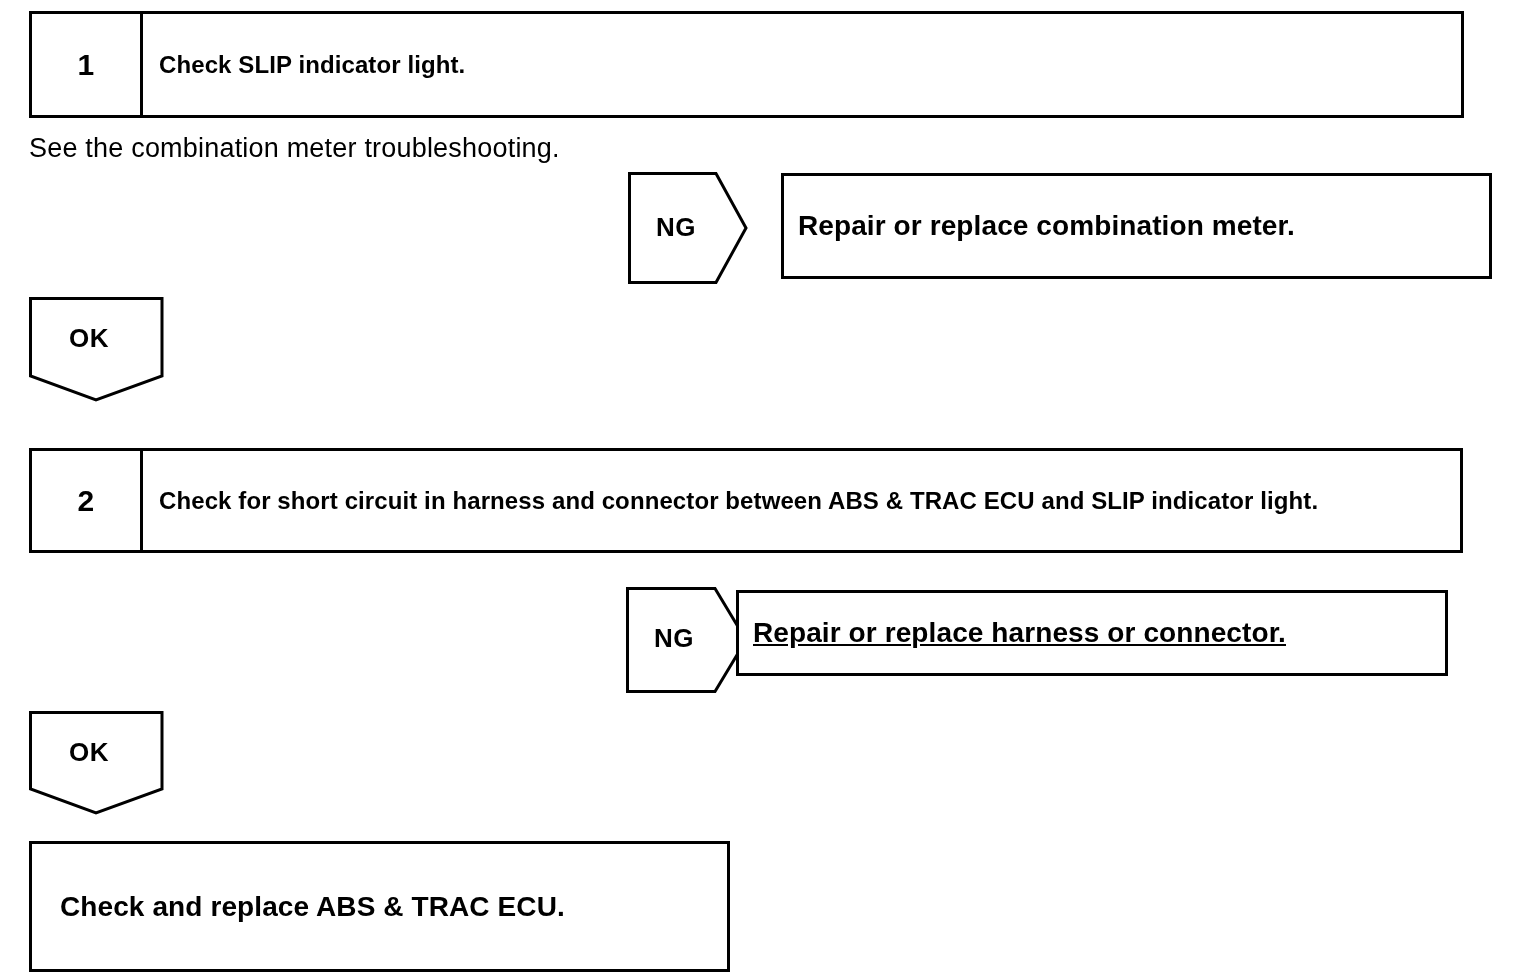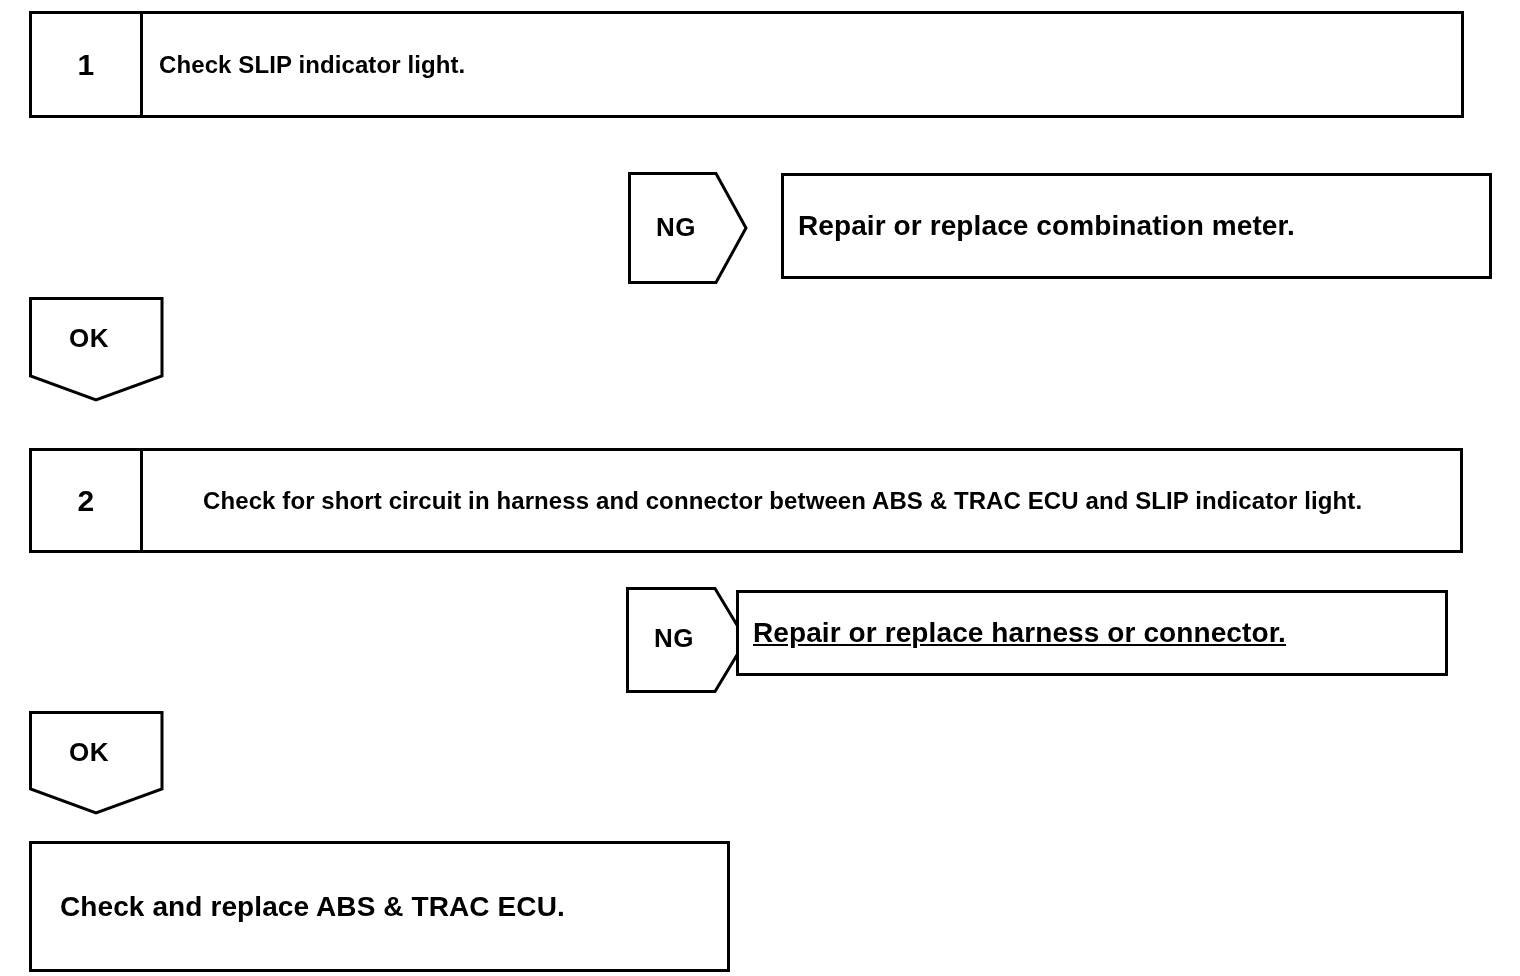--- a/index.html
+++ b/index.html
@@ -51,21 +51,20 @@
     align-items: center;
     padding-left: 16px;
     padding-right: 10px;
     font-size: 24px;
     font-weight: bold;
     line-height: 1.22;
     letter-spacing: 0.1px;
   }
   .step-text.two-line {
     align-items: center;
-    margin-left: 44px;
   }
 
   
   .result-box {
     position: absolute;
     border: 3px solid #000;
     background: #fff;
     box-sizing: border-box;
     display: flex;
     align-items: center;
@@ -112,20 +111,21 @@
 </head>
 <body>
 
 <div class="canvas">
 
   <div class="step-box" style="left:29px; top:11px; width:1435px; height:107px;">
     <div class="step-num">1</div>
     <div class="step-text">Check SLIP indicator light.</div>
   </div>
 
+  <div class="note" style="left:29px; top:133px;">See the combination meter troubleshooting.</div>
 
   <div class="tag tag-ng" style="left:628px; top:172px; width:120px; height:112px;">
     <svg width="120" height="112" viewBox="0 0 120 112" aria-hidden="true">
       <polygon points="1.5,1.5 88,1.5 118,56 88,110.5 1.5,110.5" fill="#ffffff" stroke="#000000" stroke-width="3"></polygon>
     </svg>
     <div class="tag-label">NG</div>
   </div>
 
   <div class="result-box" style="left:753px; top:173px; width:711px; height:106px;margin-left:28px;">Repair or replace combination meter.</div>
 

